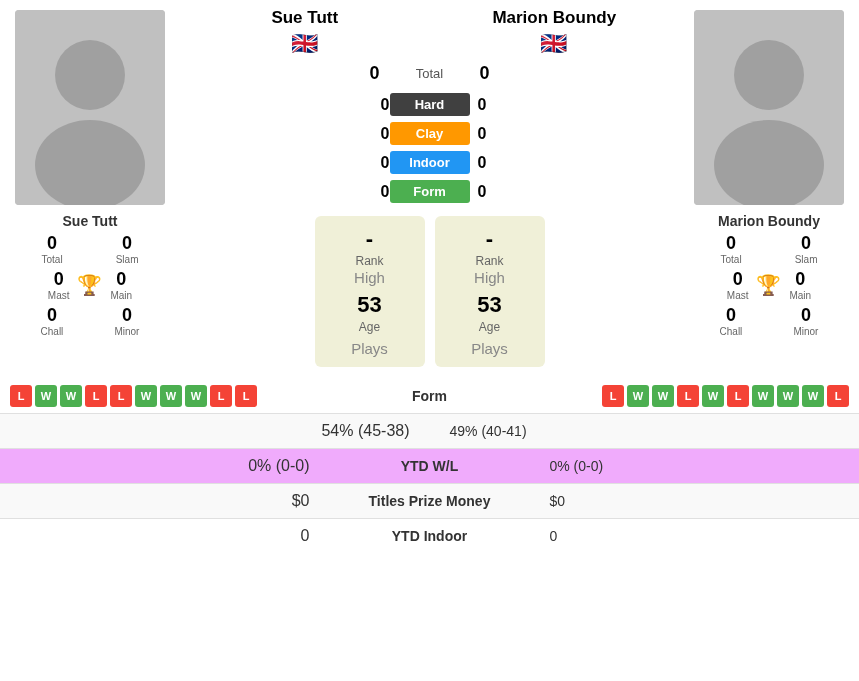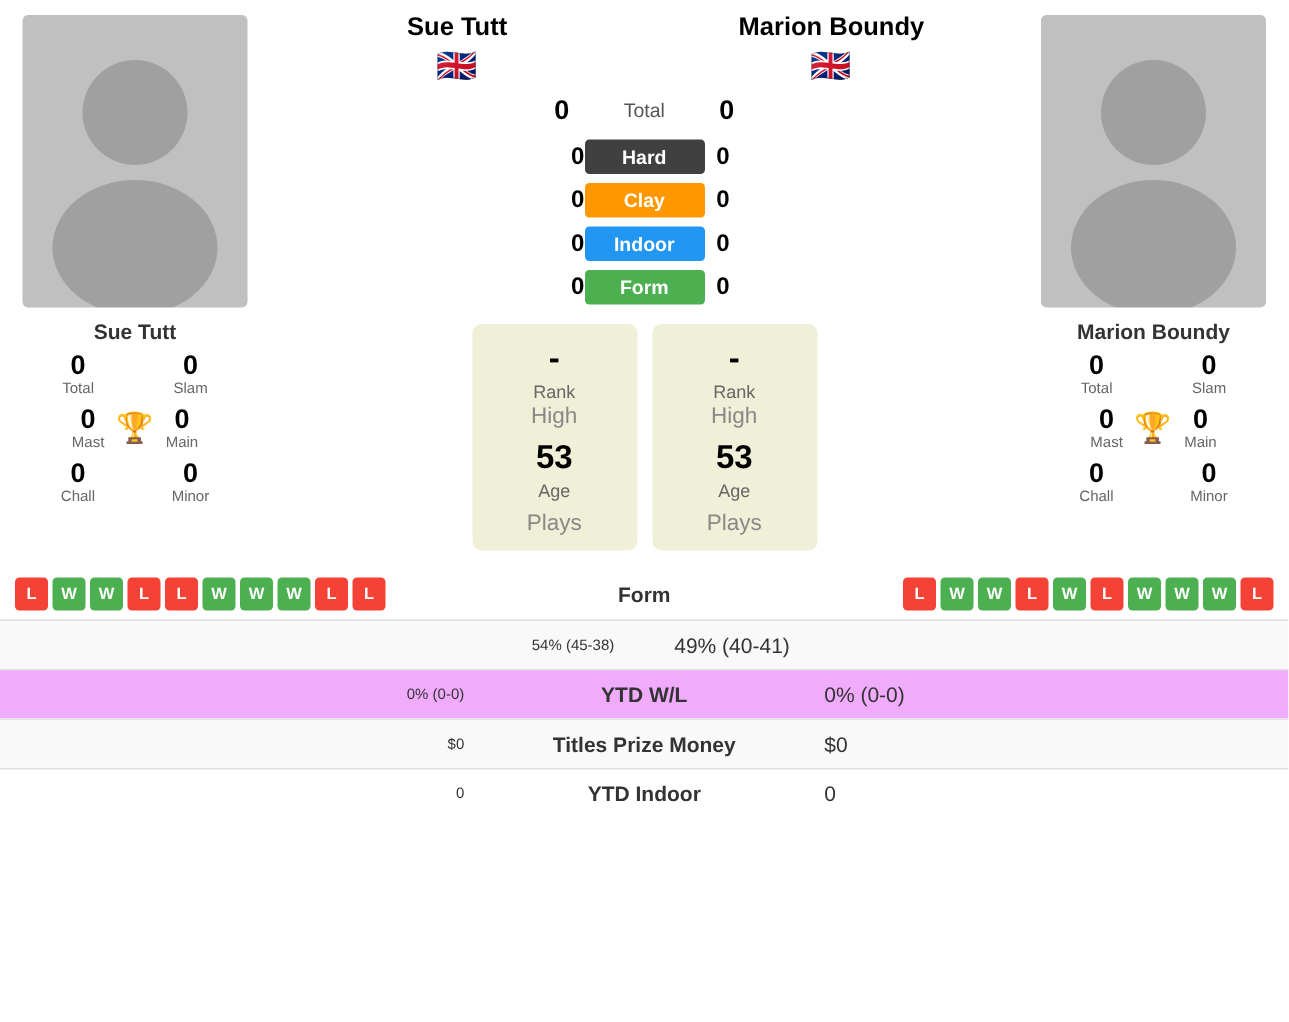--- a/index.html
+++ b/index.html
@@ -101,21 +101,21 @@
       align-items: center;
       padding: 8px 10px;
       border-top: 1px solid #e0e0e0;
     }
     .stat-row:nth-child(even) {
       background: #f9f9f9;
     }
     .stat-row-left {
       flex: 1;
       text-align: right;
-      font-size: 10px;
+      font-size: 16px;
       color: #333;
       padding-right: 20px;
     }
     .stat-row-center {
       width: 200px;
       text-align: center;
       font-size: 14px;
       font-weight: bold;
       color: #333;
     }

